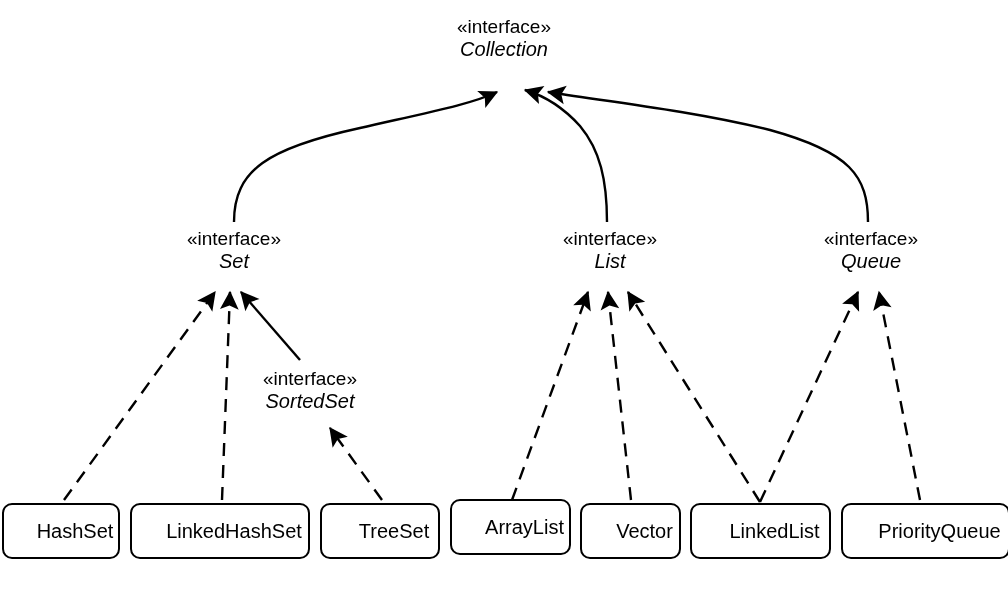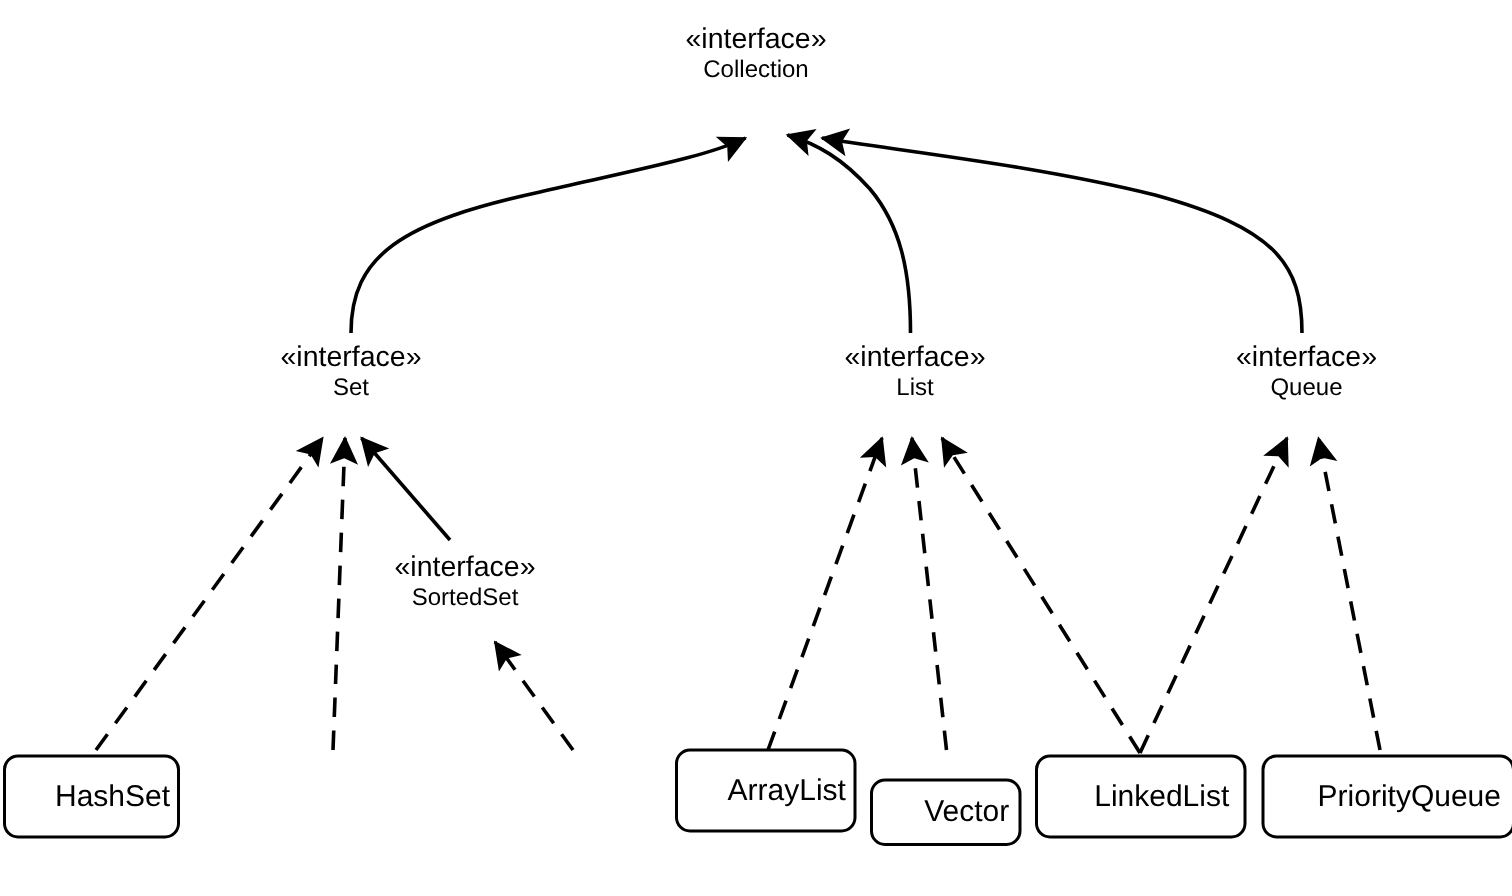--- a/index.html
+++ b/index.html
@@ -28,22 +28,23 @@
     text-align: center;
     color: #000000;
     line-height: 1.18;
     white-space: nowrap;
   }
   .iface-stereotype {
     font-size: 19px;
     display: block;
   }
   .iface-name {
-    font-size: 16px;
+    font-size: 20px;
     display: block;
+    font-style: italic;
   }
   .class-box {
     position: absolute;
     box-sizing: border-box;
     border: 2.4px solid #000000;
     border-radius: 10px;
     background: #ffffff;
     display: flex;
     align-items: center;
     justify-content: center;
@@ -115,27 +116,33 @@
 
   <div class="iface-node" style="left:246px; top:368px; width:128px;">
     <span class="iface-stereotype">«interface»</span>
     <span class="iface-name">SortedSet</span>
   </div>
 
   <div class="class-box" style="left:2px; top:503px; width:118px; height:56px;">
     <span>HashSet</span>
   </div>
 
+  <div class="class-box" style="left:130px; top:503px; width:180px; height:56px;">
+    <span>LinkedHashSet</span>
+  </div>
 
+  <div class="class-box" style="left:320px; top:503px; width:120px; height:56px;">
+    <span>TreeSet</span>
+  </div>
 
   <div class="class-box" style="left:450px; top:499px; width:121px; height:56px;">
     <span>ArrayList</span>
   </div>
 
-  <div class="class-box" style="left:580px; top:503px; width:101px; height:45px;margin-top:16px;">
+  <div class="class-box" style="left:580px; top:503px; width:101px; height:56px;">
     <span>Vector</span>
   </div>
 
   <div class="class-box" style="left:690px; top:503px; width:141px; height:56px;text-align:right;">
     <span>LinkedList</span>
   </div>
 
   <div class="class-box" style="left:841px; top:503px; width:169px; height:56px;">
     <span>PriorityQueue</span>
   </div>

